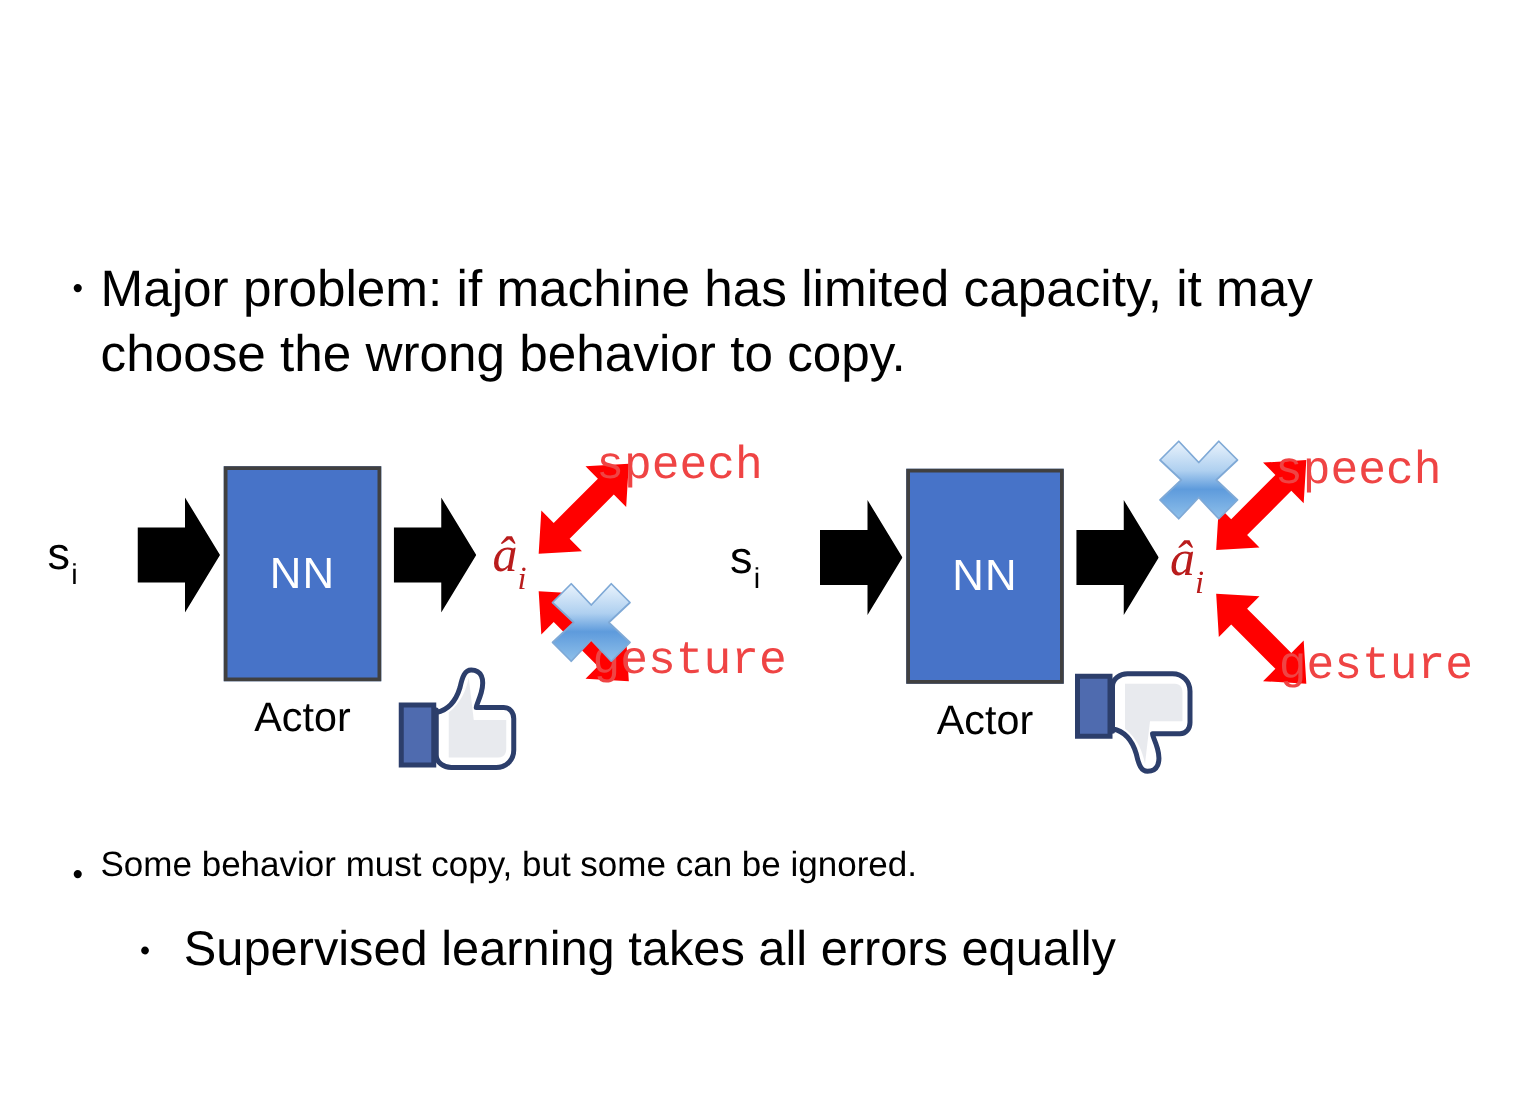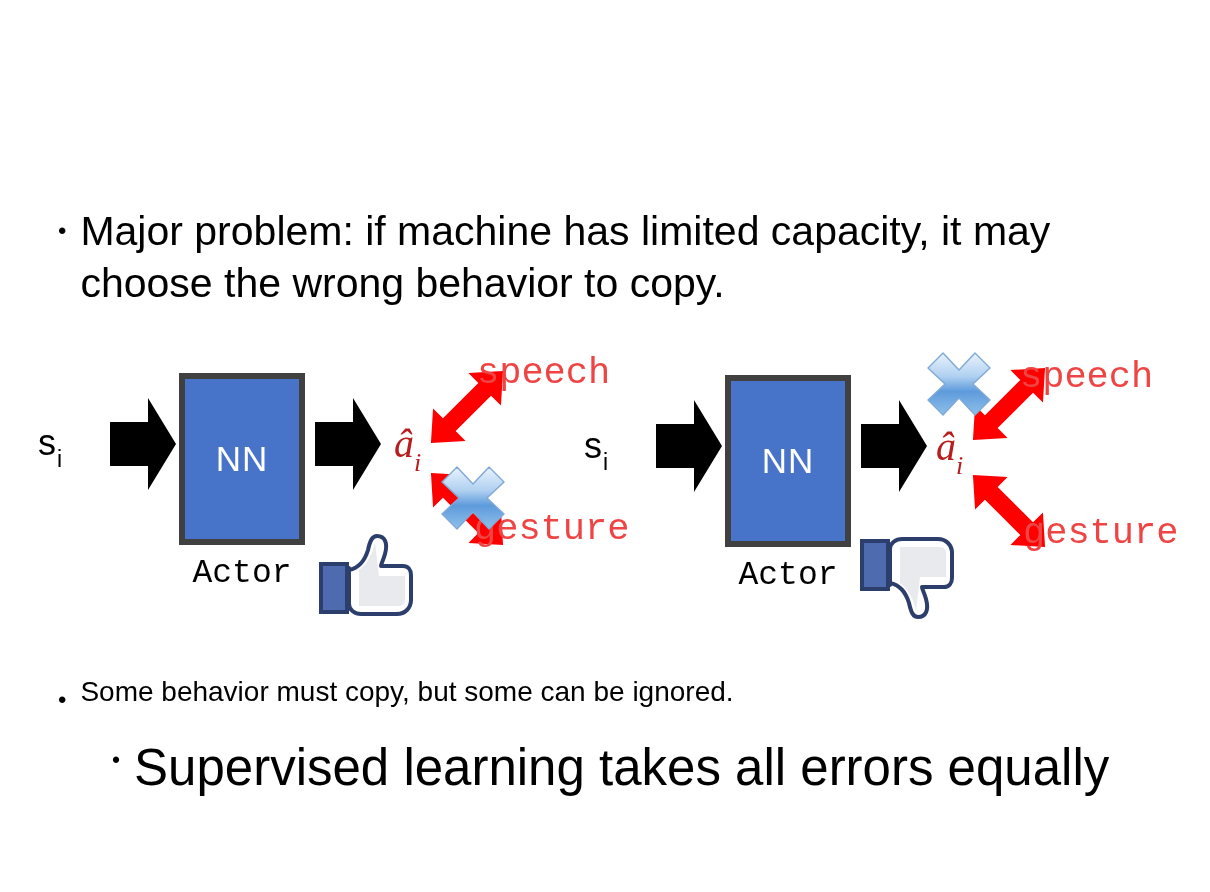--- a/index.html
+++ b/index.html
@@ -74,21 +74,21 @@
     width: 1110px;
   }
   #bullet-bot-1 .bullet-text { font-size: 28px; line-height: 1.2; }
   #bullet-bot-1 .bullet-dot { font-size: 24px; padding-top: 13px; }
 
   #bullet-bot-2 {
     left: 112px;
     top: 737px;
     width: 1060px;
   }
-  #bullet-bot-2 .bullet-text { font-size: 51px; line-height: 1.2; }
+  #bullet-bot-2 .bullet-text { font-size: 39px; line-height: 1.2; margin-left: 13px; }
   #bullet-bot-2 .bullet-dot { font-size: 23px; padding-top: 12px; }
 
   
   .diagram {
     position: absolute;
     top: 340px;
     width: 560px;
     height: 300px;
   }
   #diagram-left  { left: 22px; }
@@ -116,35 +116,35 @@
     width: 66px;
     height: 92px;
   }
 
   
   .nn-box {
     position: absolute;
     width: 126px;
     height: 172px;
     background: #4773c8;
-    border: 6px solid #404040;
+    border: 3px solid #404040;
     box-sizing: border-box;
     display: flex;
     align-items: center;
     justify-content: center;
     color: #ffffff;
     font-family: "Liberation Sans", sans-serif;
     font-size: 35px;
     font-weight: 400;
     letter-spacing: 1px;
   }
 
   .actor-label {
     position: absolute;
-    font-family: Liberation Mono, monospace;
+    font-family: Liberation Sans, sans-serif;
     font-size: 33px;
     color: #000;
     white-space: nowrap;
     text-align: center;
   }
 
   
   .action-label {
     position: absolute;
     font-family: "Liberation Serif", serif;

